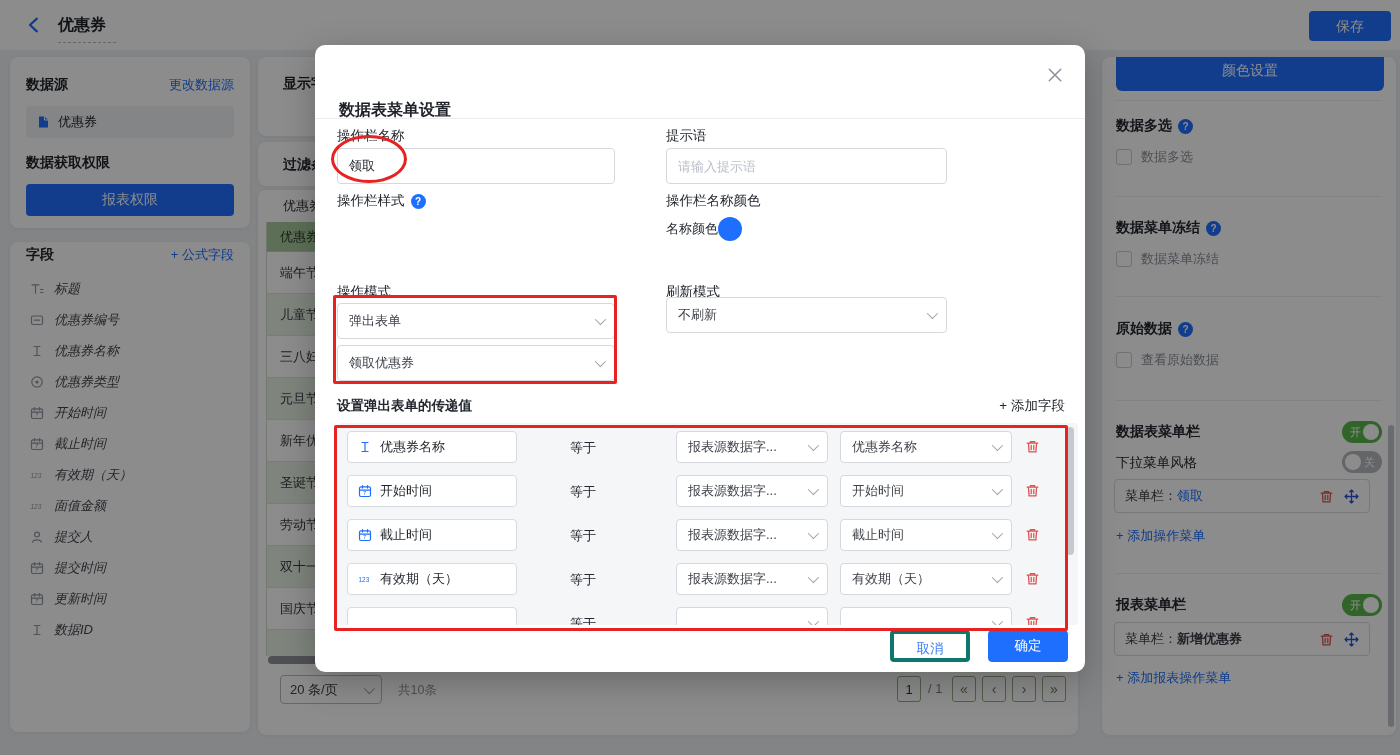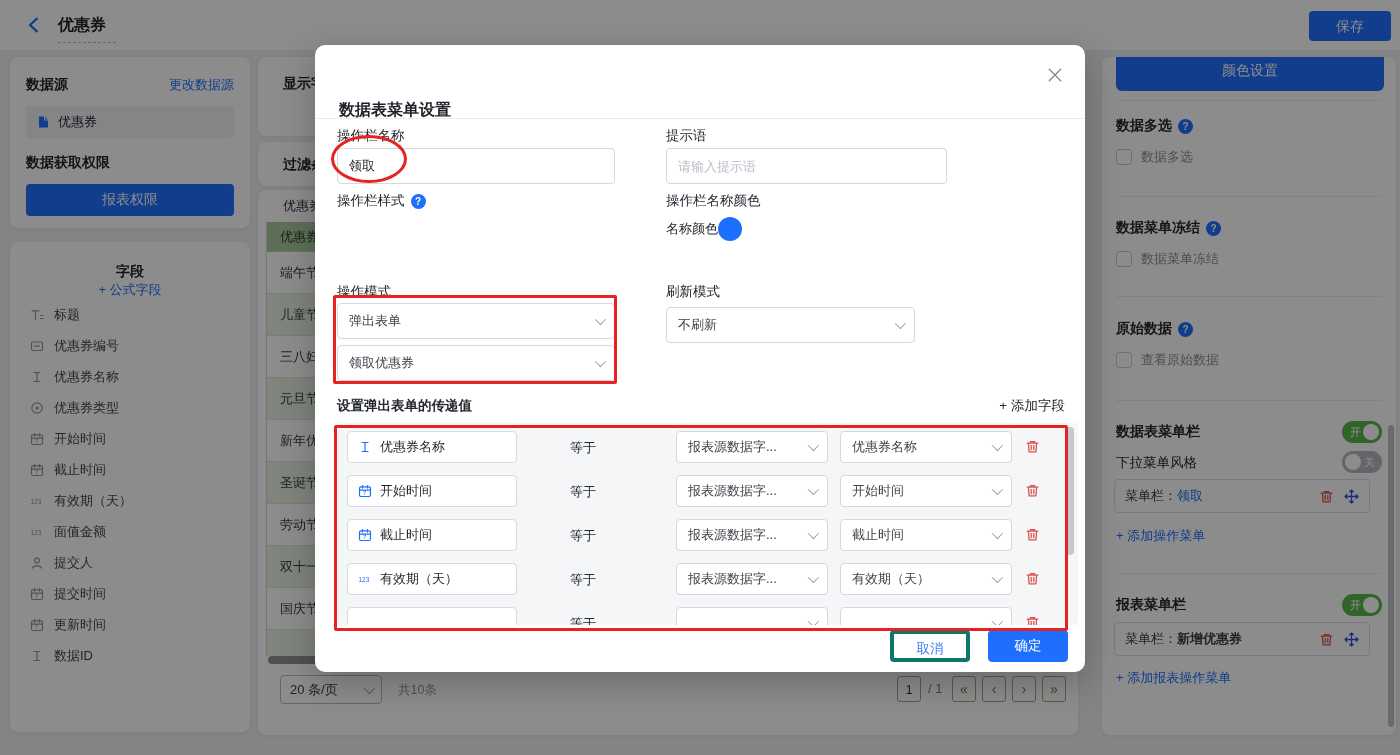--- a/index.html
+++ b/index.html
@@ -21,22 +21,22 @@
   .lcard1 { left:10px; top:57px; width:240px; height:171px; }
   .lcard2 { left:10px; top:242px; width:240px; height:490px; }
   .lrow { display:flex; justify-content:space-between; align-items:center; padding:0 16px; }
   .h14 { font-size:14px; font-weight:700; color:#1f2329; }
   .blue-link { color:#1f6fff; font-size:13px; cursor:pointer; }
   .ds-head { margin-top:19px; }
   .ds-item { margin:12px 16px 0 16px; height:32px; background:#f0f2f5; border-radius:4px; display:flex; align-items:center; gap:8px; padding:0 10px; }
   .ds-item .ico { color:#1f6fff; width:14px; height:14px; }
   .perm-head { margin-top:16px; padding:0 16px; }
   .perm-btn { margin:12px 16px 0 16px; width:208px; height:32px; background:#1f6fff; color:#fff; border:none; border-radius:4px; font-size:14px; cursor:pointer; }
-  .fld-head { margin-top:21px;flex-direction:column; }
-  .fld-list { margin-top:0; }
+  .fld-head { margin-top:4px; }
+  .fld-list { margin-top:9px;font-style:italic; }
   .fld-item { height:31px; display:flex; align-items:center; gap:10px; padding:0 16px 0 20px; cursor:pointer; }
   .fld-item .fld-ico { width:14px; height:14px; color:#9097a1; flex:0 0 14px; }
   .fld-ico svg, .ds-item .ico svg { width:14px; height:14px; display:block; }
   .fld-label { color:#40454c; white-space:nowrap; }
 
   
   .mcardA { left:258px; top:57px; width:820px; height:79px; }
   .mcardB { left:258px; top:142px; width:820px; height:44px; }
   .mcardC { left:258px; top:190px; width:820px; height:545px; }
   .mlabel { position:absolute; left:25px; top:18px; font-size:14px; font-weight:700; color:#1f2329; }
@@ -451,21 +451,21 @@
     <div class="m-select" style="left:22px; top:258px; width:278px">
       <span>弹出表单</span>
         <span class="chev"></span>
     </div>
     <div class="m-select" style="left:22px; top:300px; width:278px">
       <span>领取优惠券</span>
         <span class="chev"></span>
     </div>
 
     <span class="m-label" style="left:351px; top:238px">刷新模式</span>
-    <div class="m-select" style="left:351px; top:262px; width:249px">
+    <div class="m-select" style="left:351px; top:252px; width:281px">
       <span>不刷新</span>
         <span class="chev"></span>
     </div>
 
     <span class="m-label" style="left:22px; top:352px; font-weight:600">设置弹出表单的传递值</span>
     <span class="m-label blue-link" style="right:20px; top:352px; left:auto">+ 添加字段</span>
 
     <div class="tr-wrap">
 
       <div class="tr-scroll"></div>

